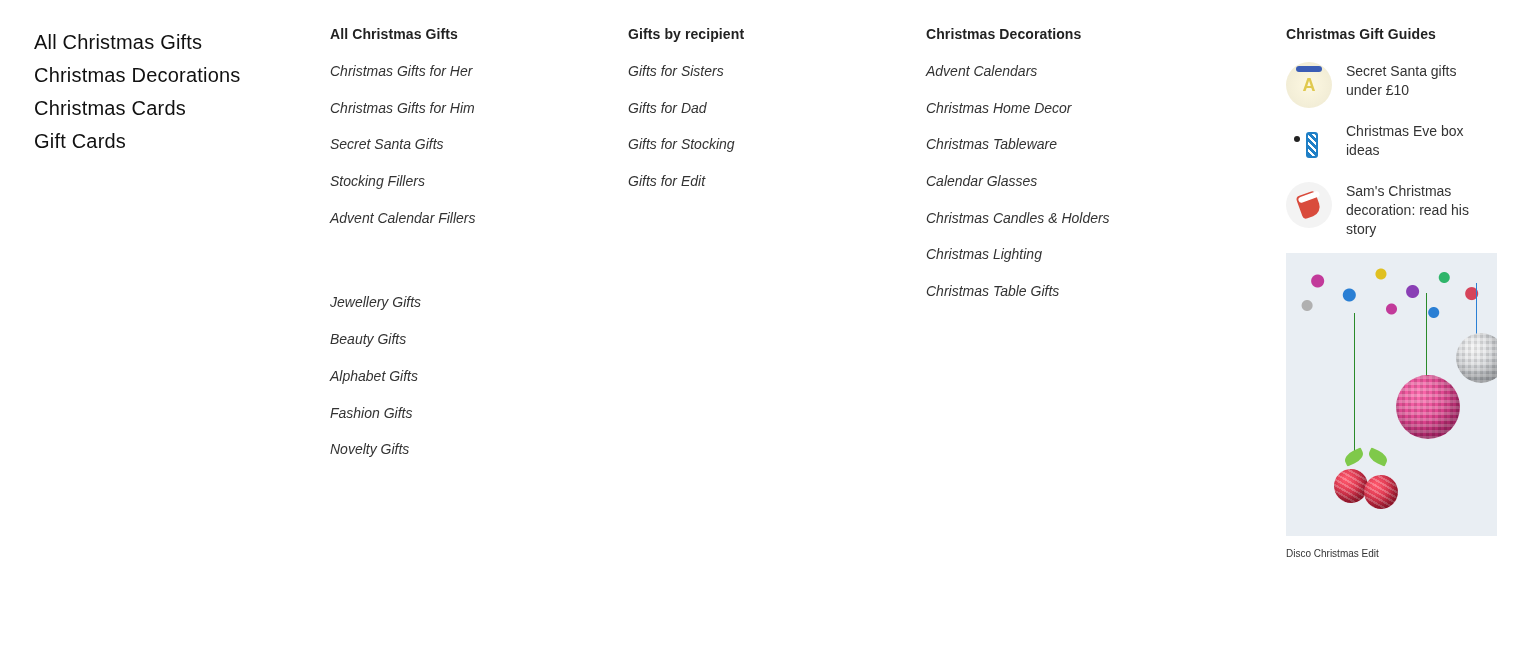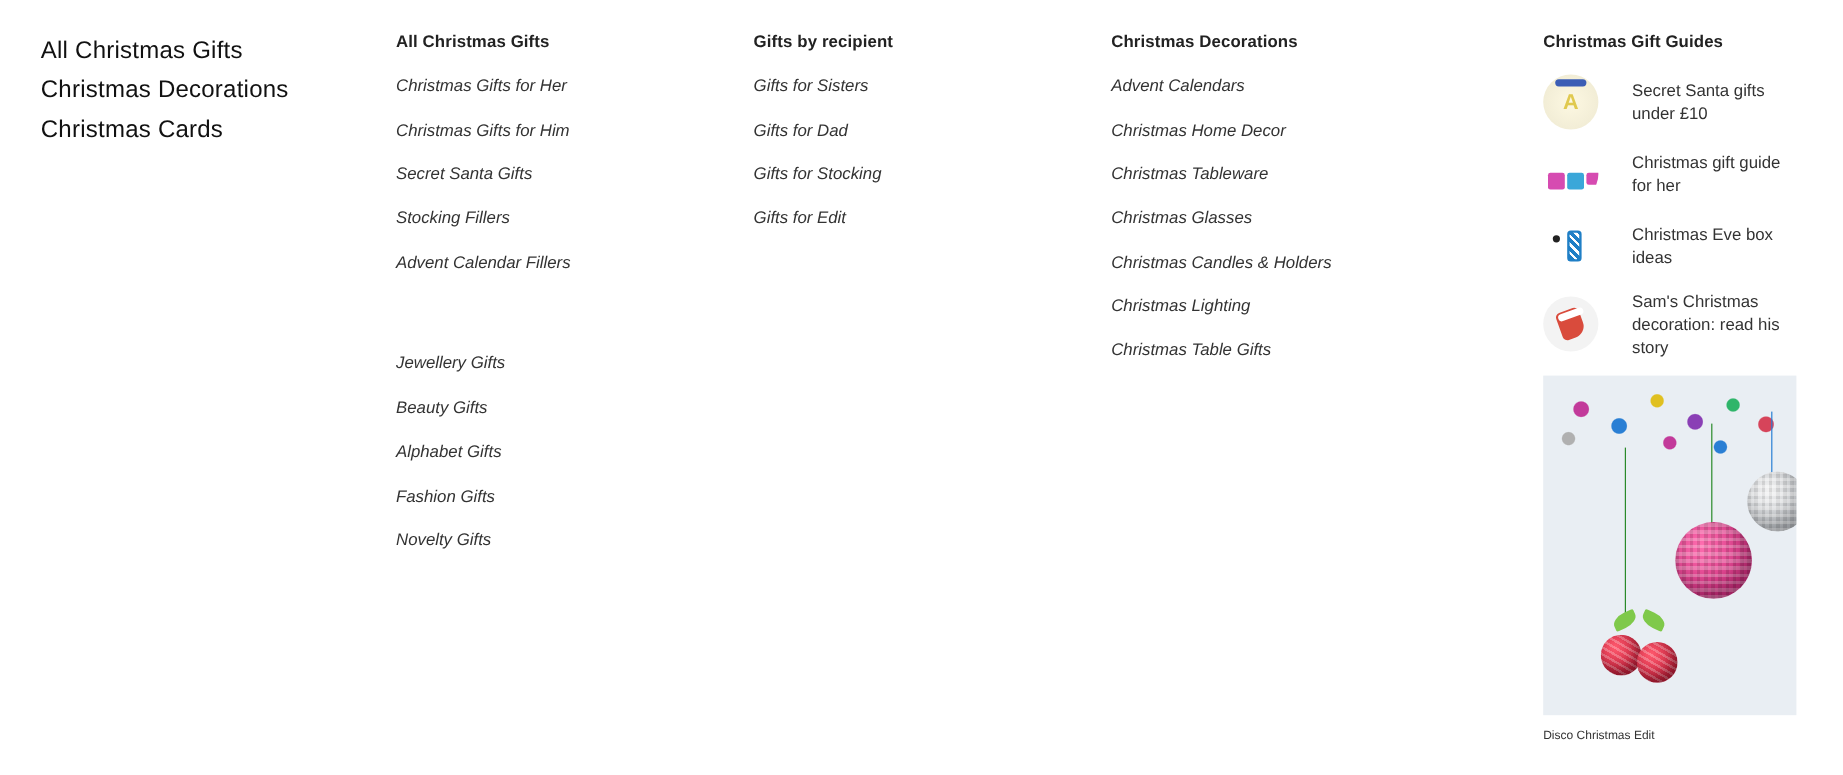--- a/index.html
+++ b/index.html
@@ -52,22 +52,21 @@
       cursor: pointer;
       font-style: italic;
     }
     .sub-group-gap { height: 48px; }
     .col-guides {
       width: 250px;
       flex-shrink: 0;
     }
     .guide-item {
       display: flex;
-      align-items: center;
-      gap: 28px;
+      gap: 14px;
       margin-bottom: 14px;
       text-decoration: none;
       cursor: pointer;
       color: #333;
     }
     .guide-thumb {
       width: 46px;
       height: 46px;
       border-radius: 50%;
       flex-shrink: 0;
@@ -174,20 +173,21 @@
   </style>
 </head>
 <body>
 
 <nav class="mega">
 
   <div class="col col-primary">
     <a class="primary-link">All Christmas Gifts</a>
     <a class="primary-link">Christmas Decorations</a>
     <a class="primary-link">Christmas Cards</a>
+    <a class="primary-link">Gift Cards</a>
   </div>
 
   <div class="col col-sub">
     <div class="sub-heading">All Christmas Gifts</div>
     <a class="sub-link">Christmas Gifts for Her</a>
     <a class="sub-link">Christmas Gifts for Him</a>
     <a class="sub-link">Secret Santa Gifts</a>
     <a class="sub-link">Stocking Fillers</a>
     <a class="sub-link">Advent Calendar Fillers</a>
     <div class="sub-group-gap"></div>
@@ -204,42 +204,34 @@
     <a class="sub-link">Gifts for Dad</a>
     <a class="sub-link">Gifts for Stocking</a>
     <a class="sub-link">Gifts for Edit</a>
   </div>
 
   <div class="col col-sub" style="width:360px">
     <div class="sub-heading">Christmas Decorations</div>
     <a class="sub-link">Advent Calendars</a>
     <a class="sub-link">Christmas Home Decor</a>
     <a class="sub-link">Christmas Tableware</a>
-    <a class="sub-link">Christmas Glasses</a>
+    <a class="sub-link">Calendar Glasses</a>
     <a class="sub-link">Christmas Candles &amp; Holders</a>
     <a class="sub-link">Christmas Lighting</a>
     <a class="sub-link">Christmas Table Gifts</a>
   </div>
 
   <div class="col col-guides">
     <div class="sub-heading">Christmas Gift Guides</div>
 
     <a class="guide-item">
       <span class="guide-thumb thumb-mug"></span>
       <span class="guide-label">Secret Santa gifts under £10</span>
     </a>
 
-    <a class="guide-item">
-      <span class="guide-thumb thumb-gifts">
-        <span class="g g1"></span>
-          <span class="g g2"></span>
-          <span class="g g3"></span>
-      </span>
-      <span class="guide-label">Christmas gift guide for her</span>
-    </a>
 
     <a class="guide-item">
       <span class="guide-thumb thumb-box">
         <span class="b1"></span>
           <span class="b2"></span>
       </span>
       <span class="guide-label">Christmas Eve box ideas</span>
     </a>
 
     <a class="guide-item">

